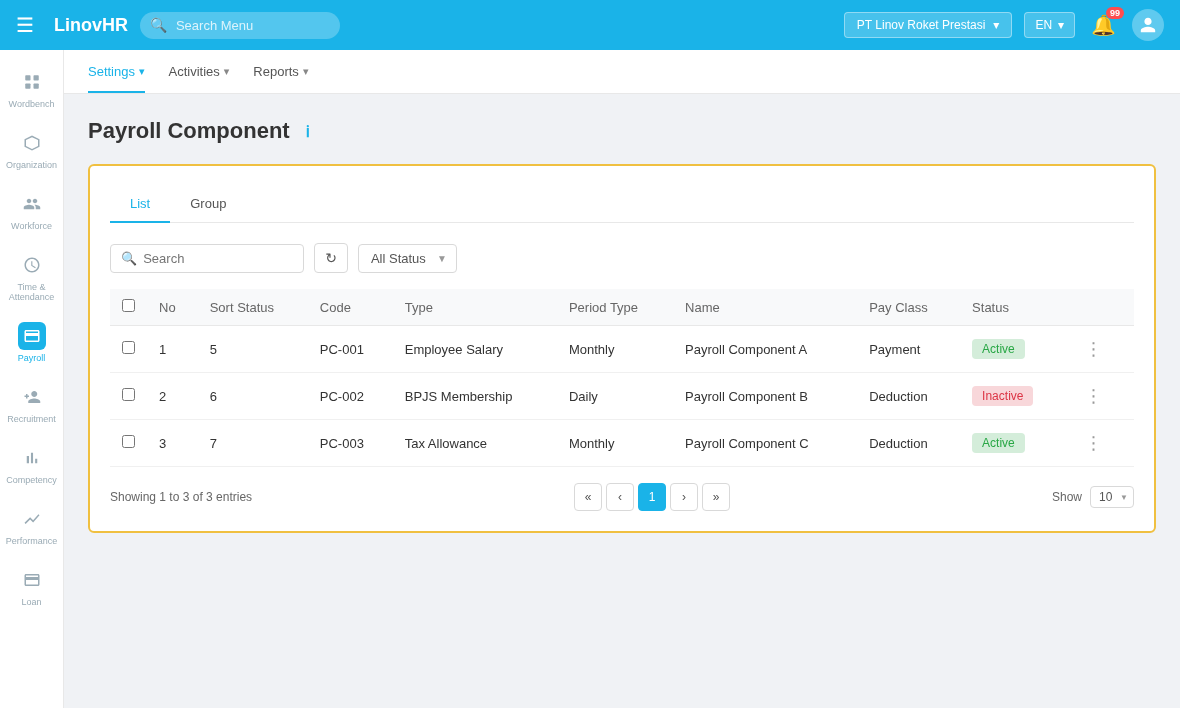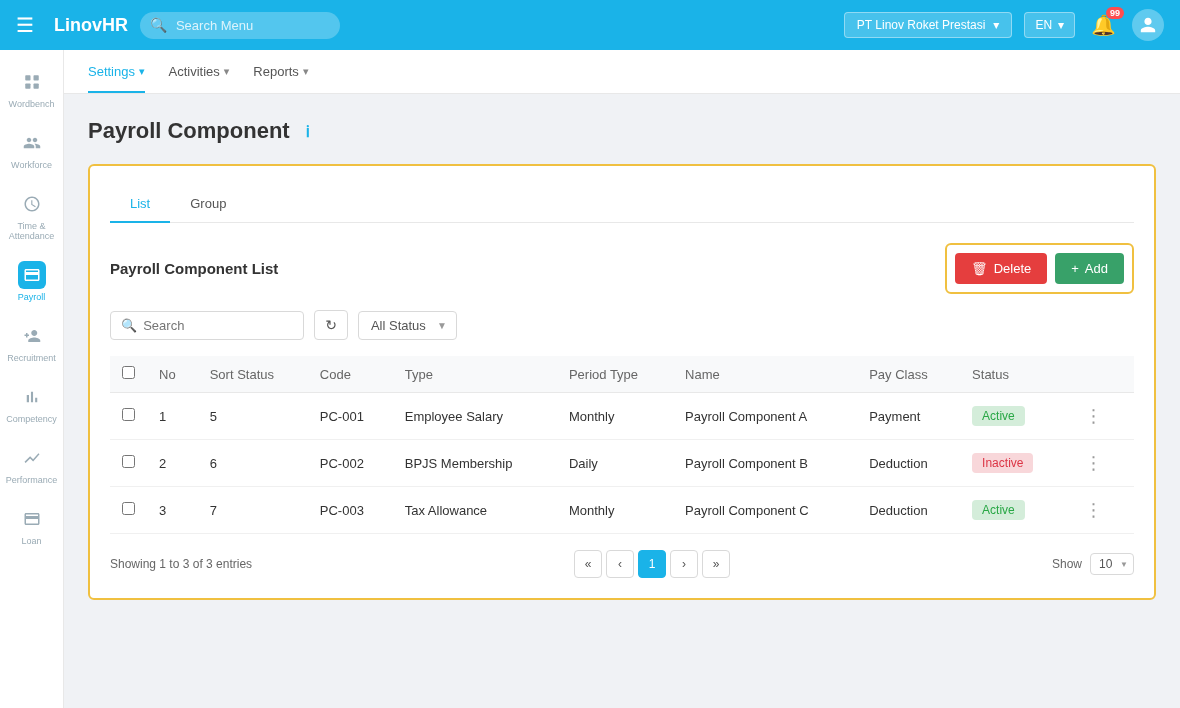--- a/index.html
+++ b/index.html
@@ -473,20 +473,28 @@
             <rect x="14" y="3" width="7" height="7" rx="1"></rect>
             <rect x="3" y="14" width="7" height="7" rx="1"></rect>
             <rect x="14" y="14" width="7" height="7" rx="1"></rect>
           </svg>
       </div>
       <span>Wordbench</span>
     </div>
     <div class="sidebar-item">
       <div class="icon-circle">
         <svg width="18" height="18" viewBox="0 0 24 24">
+            <path d="M12 2L2 7v10l10 5 10-5V7L12 2zm0 2.2L20 8v8l-8 4-8-4V8l8-3.8z"></path>
+          </svg>
+      </div>
+      <span>Organization</span>
+    </div>
+    <div class="sidebar-item">
+      <div class="icon-circle">
+        <svg width="18" height="18" viewBox="0 0 24 24">
             <path d="M16 11c1.7 0 3-1.3 3-3s-1.3-3-3-3-3 1.3-3 3 1.3 3 3 3zm-8 0c1.7 0 3-1.3 3-3S9.7 5 8 5 5 6.3 5 8s1.3 3 3 3zm0 2c-2.3 0-7 1.2-7 3.5V19h14v-2.5C15 14.2 10.3 13 8 13zm8 0c-.3 0-.6 0-.9.1 1 .7 1.9 1.8 1.9 3.4V19h6v-2.5c0-2.3-4.7-3.5-7-3.5z"></path>
           </svg>
       </div>
       <span>Workforce</span>
     </div>
     <div class="sidebar-item">
       <div class="icon-circle">
         <svg width="18" height="18" viewBox="0 0 24 24">
             <path d="M12 2C6.5 2 2 6.5 2 12s4.5 10 10 10 10-4.5 10-10S17.5 2 12 2zm0 18c-4.4 0-8-3.6-8-8s3.6-8 8-8 8 3.6 8 8-3.6 8-8 8zm.5-13H11v6l5.2 3.2.8-1.3-4.5-2.7V7z"></path>
           </svg>
@@ -562,33 +570,20 @@
 
         <div class="tabs">
           <div class="tab active">
             <span>List</span>
           </div>
           <div class="tab">
             <span>Group</span>
           </div>
         </div>
 
-        <div class="list-header">
-          <span class="list-title">Payroll Component List</span>
-          <div class="header-buttons" style="border: 2px solid #f0c040; padding: 8px; border-radius:6px;">
-            <button class="btn-delete">
-              <span>🗑</span>
-              <span>Delete</span>
-            </button>
-            <button class="btn-add">
-              <span>+</span>
-              <span>Add</span>
-            </button>
-          </div>
-        </div>
 
         <div class="toolbar">
           <div class="search-box">
             <span style="color:#999;">🔍</span>
             <input type="text" style="border: none; outline: none; font-size: 13px; width: 150px;" placeholder="Search">
           </div>
           <button class="refresh-btn">↻</button>
           <div class="select-wrap">
             <select class="status-select">
               <option>All Status</option>

